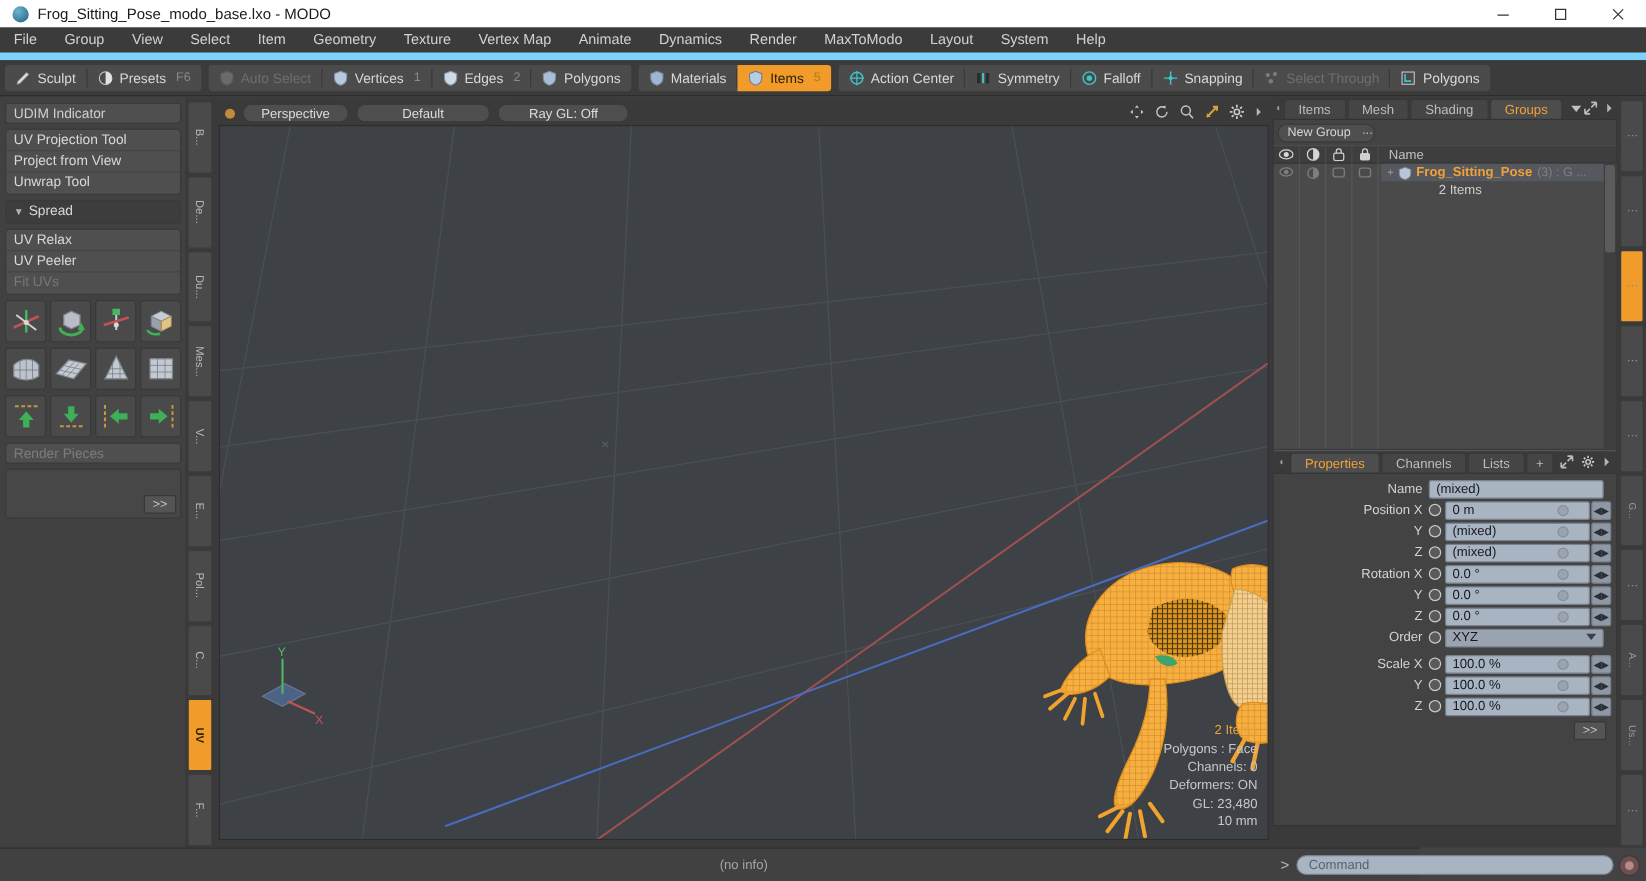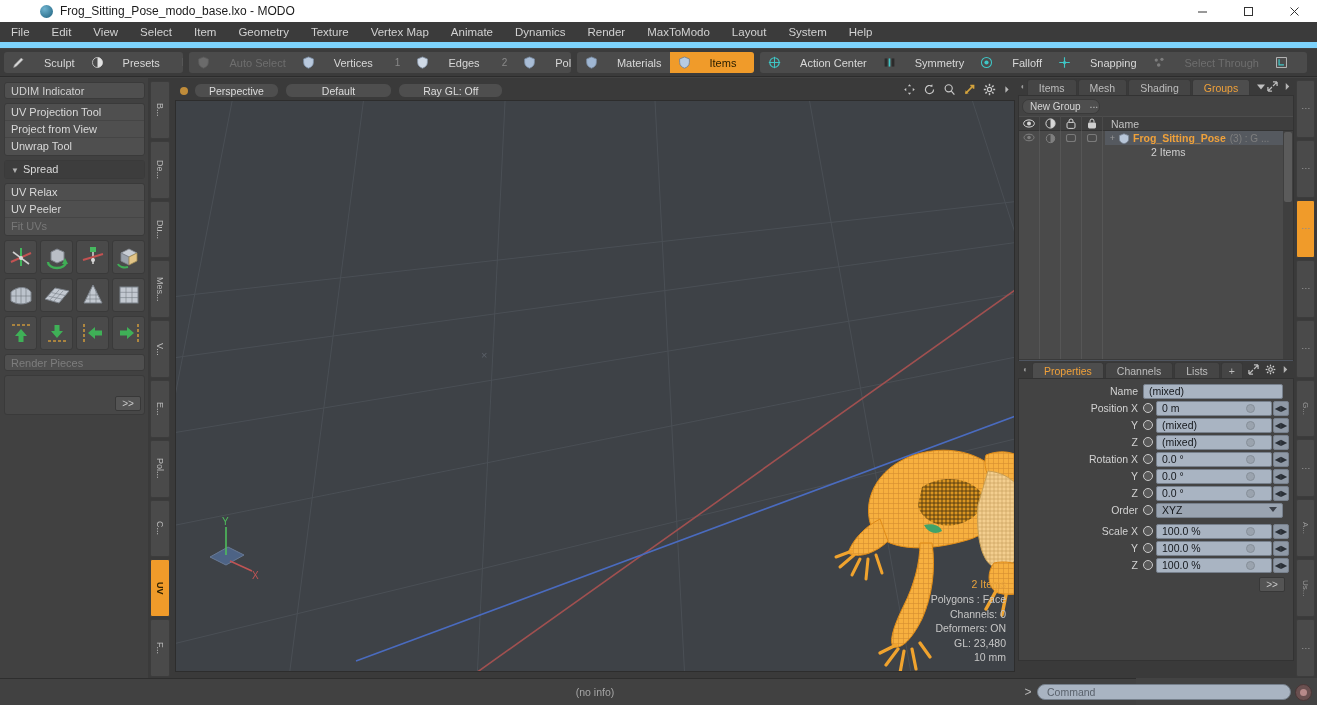--- a/index.html
+++ b/index.html
@@ -9,21 +9,21 @@
     font-family: "Liberation Sans", sans-serif;
     font-size: 11px;
     color: #cfcfcf;
     overflow: hidden;
   }
   .app { position: relative; width: 1317px; height: 705px; background: #434343; }
 
   
   .titlebar {
     position: absolute; left:0; top:0; width:1317px; height:22px;
-    background: #ffffff; display:flex; align-items:center;padding-left:30px;
+    background: #ffffff; display:flex; align-items:center;
   }
   .titlebar .tb-icon {
     width:13px; height:13px; border-radius:50%;
     background: radial-gradient(circle at 35% 30%, #6fb3cf, #1c5f7c);
     margin-left:10px; margin-right:7px; flex:none;
   }
   .titlebar .tb-title { color:#1b1b1b; font-size:12px; }
   .tb-ctrls { margin-left:auto; display:flex; height:22px; }
   .tb-btn { width:46px; height:22px; display:flex; align-items:center; justify-content:center;
             color:#2a2a2a; font-size:13px; }
@@ -37,21 +37,21 @@
   .menu-item { padding:0 11px; height:26px; line-height:26px; color:#d2d2d2; font-size:11.5px; }
 
   
   .modebar {
     position:absolute; left:0; top:49px; width:1317px; height:28px;
     background:#3b3b3b; display:flex; align-items:center; gap:0px; padding:0 4px;
     border-bottom:1px solid #2c2c2c;
   }
   .tgroup { display:flex; align-items:center; background:#4b4b4b; border-radius:3px;
             height:21px; margin-right:6px; overflow:hidden; }
-  .tbtn { display:flex; align-items:center; height:21px; padding:16px 8px; gap:19px;
+  .tbtn { display:flex; align-items:center; height:21px; padding:16px 8px; gap:5px;
           color:#d8d8d8; font-size:11px; white-space:nowrap; }
   .tbtn.dim { color:#6e6e6e;justify-content:center; }
   .tbtn.active { background:#f09b2a; color:#2c2000; }
   .tbtn .num { color:#8a8a8a; font-size:10px; margin-left:3px; }
   .tbtn.active .num { color:#b07a18; }
   .sep { width:1px; height:15px; background:#3a3a3a; }
   .ico { width:13px; height:13px; flex:none; display:block; }
 
   
   .main { position:absolute; left:0; top:78px; width:1317px; height:600px; }
@@ -210,21 +210,21 @@
         <svg width="13" height="13" viewBox="0 0 13 13">
             <line x1="2.5" y1="2.5" x2="10.5" y2="10.5" stroke="#333" stroke-width="1"></line>
             <line x1="10.5" y1="2.5" x2="2.5" y2="10.5" stroke="#333" stroke-width="1"></line>
           </svg>
       </div>
     </div>
   </div>
 
   <div class="menubar" id="menubar">
       <div class="menu-item">File</div>
-      <div class="menu-item">Edit</div>
+      <div class="menu-item">Group</div>
       <div class="menu-item">View</div>
       <div class="menu-item">Select</div>
       <div class="menu-item">Item</div>
       <div class="menu-item">Geometry</div>
       <div class="menu-item">Texture</div>
       <div class="menu-item">Vertex Map</div>
       <div class="menu-item">Animate</div>
       <div class="menu-item">Dynamics</div>
       <div class="menu-item">Render</div>
       <div class="menu-item">MaxToModo</div>

